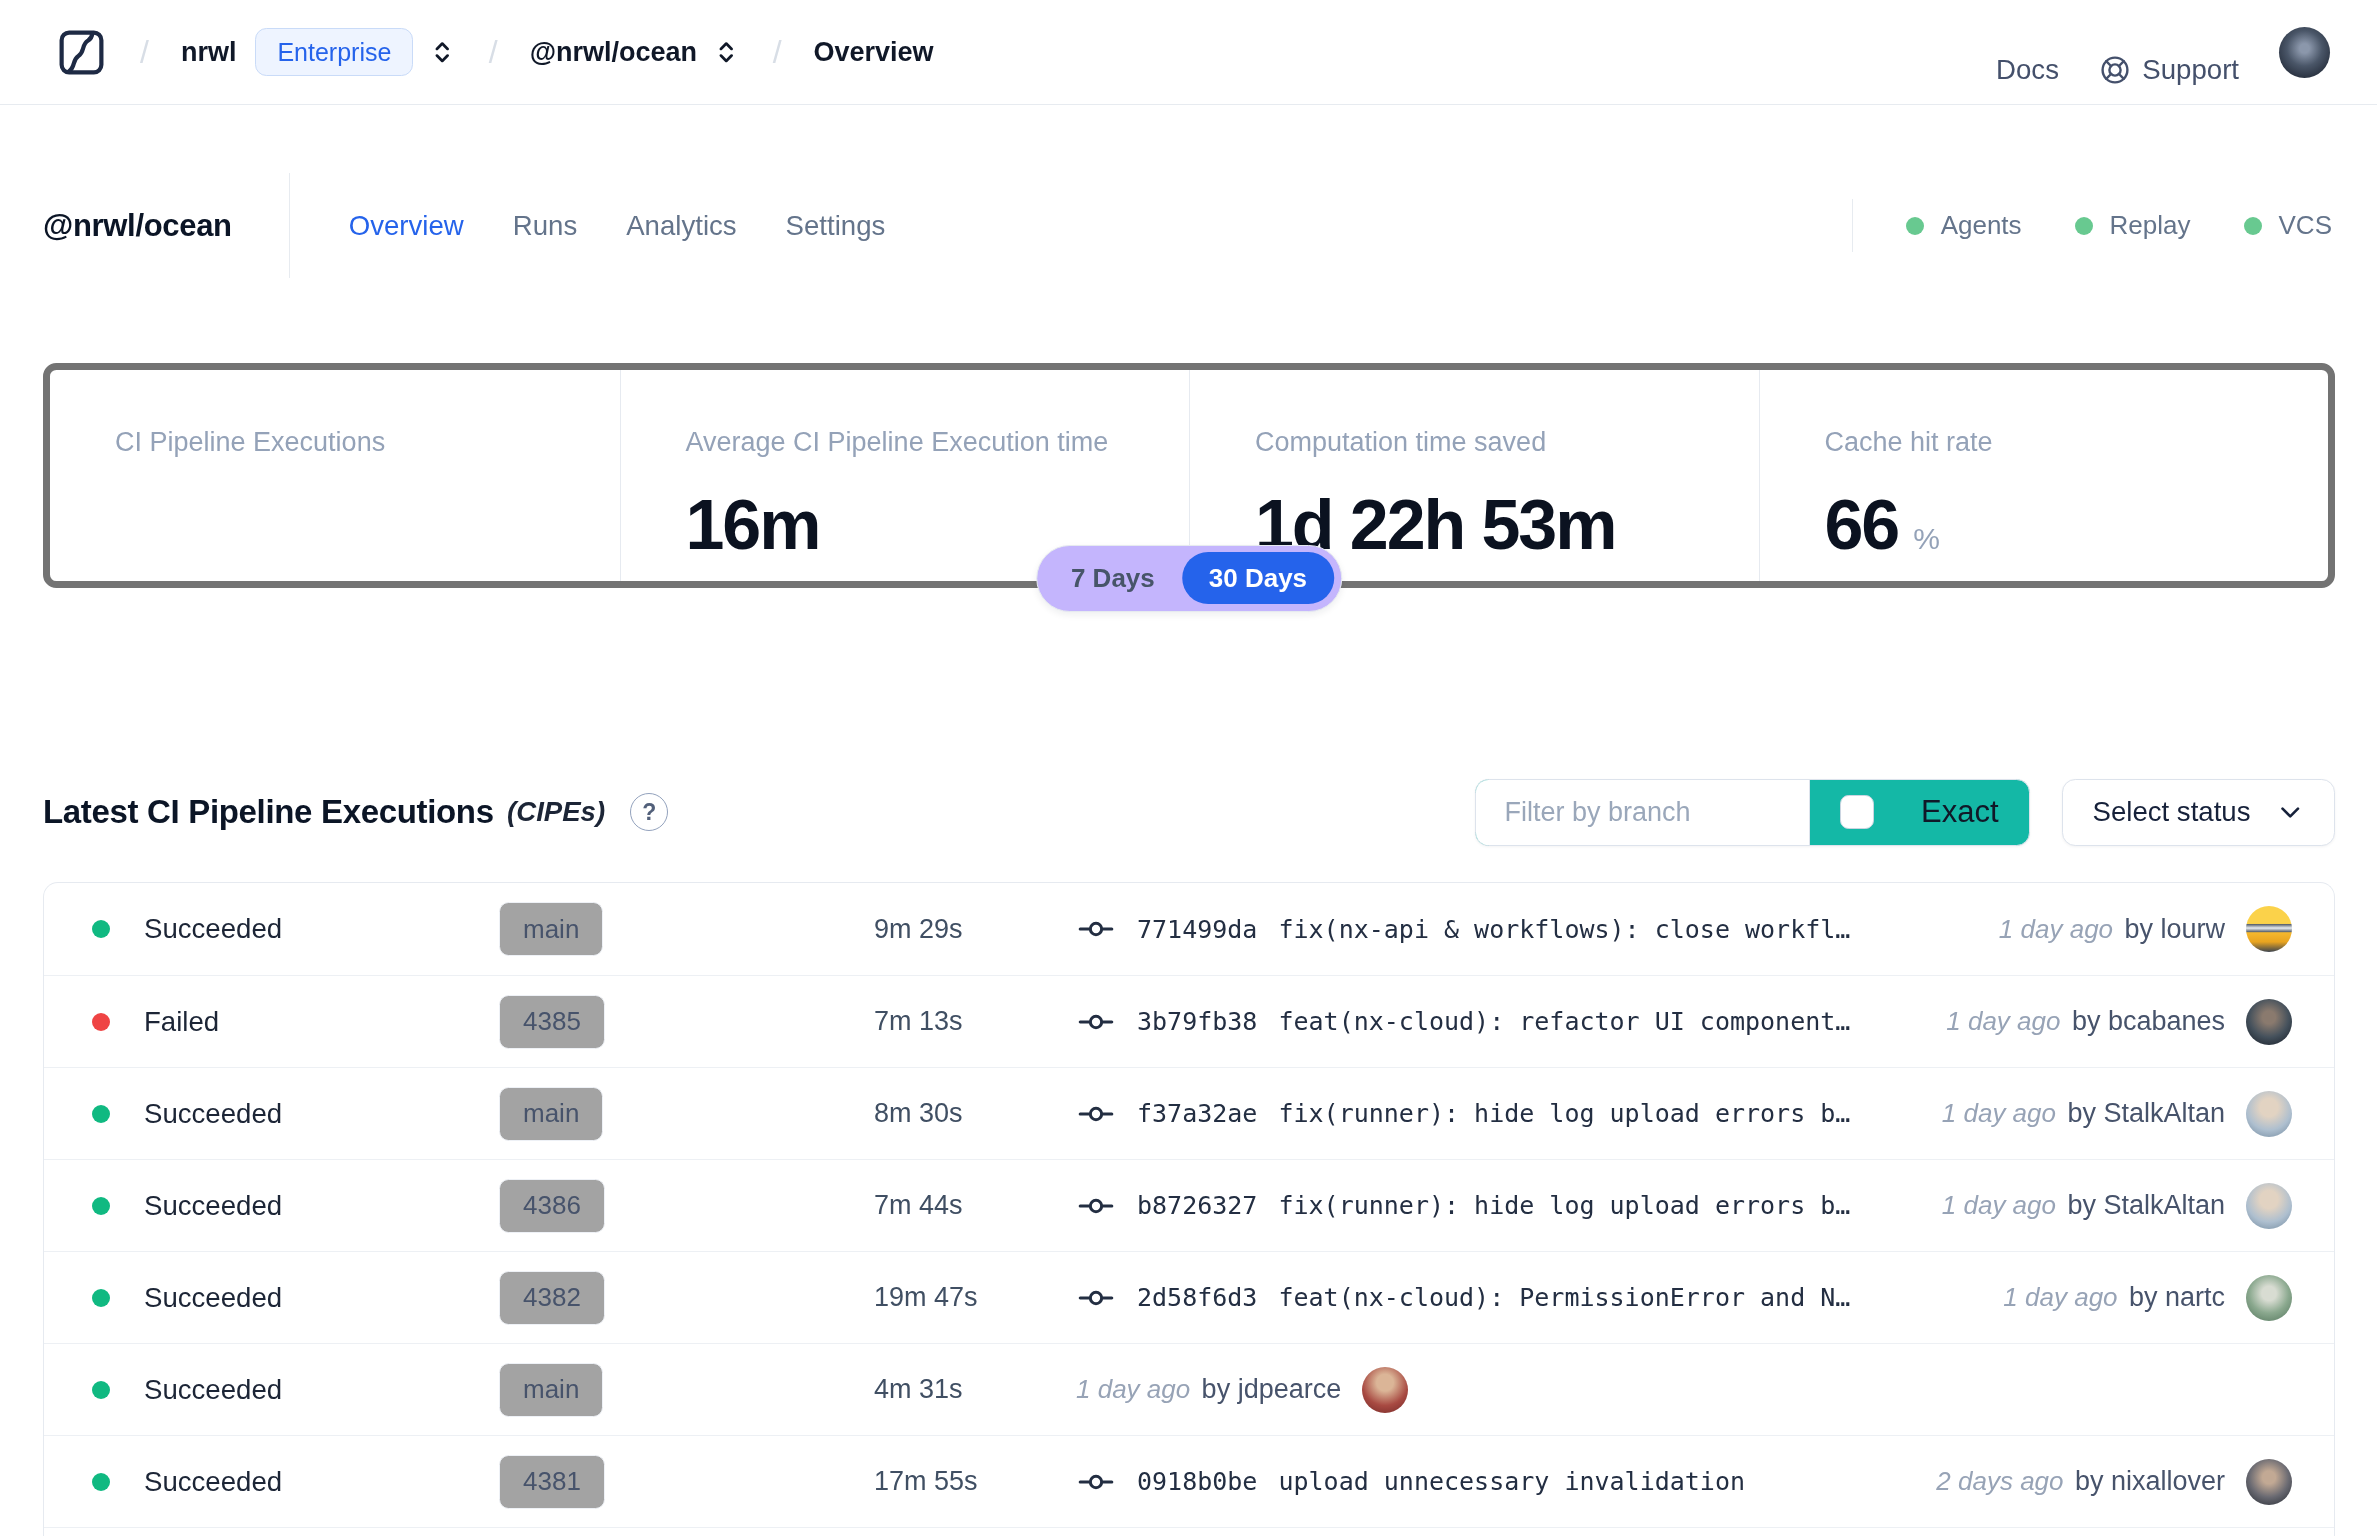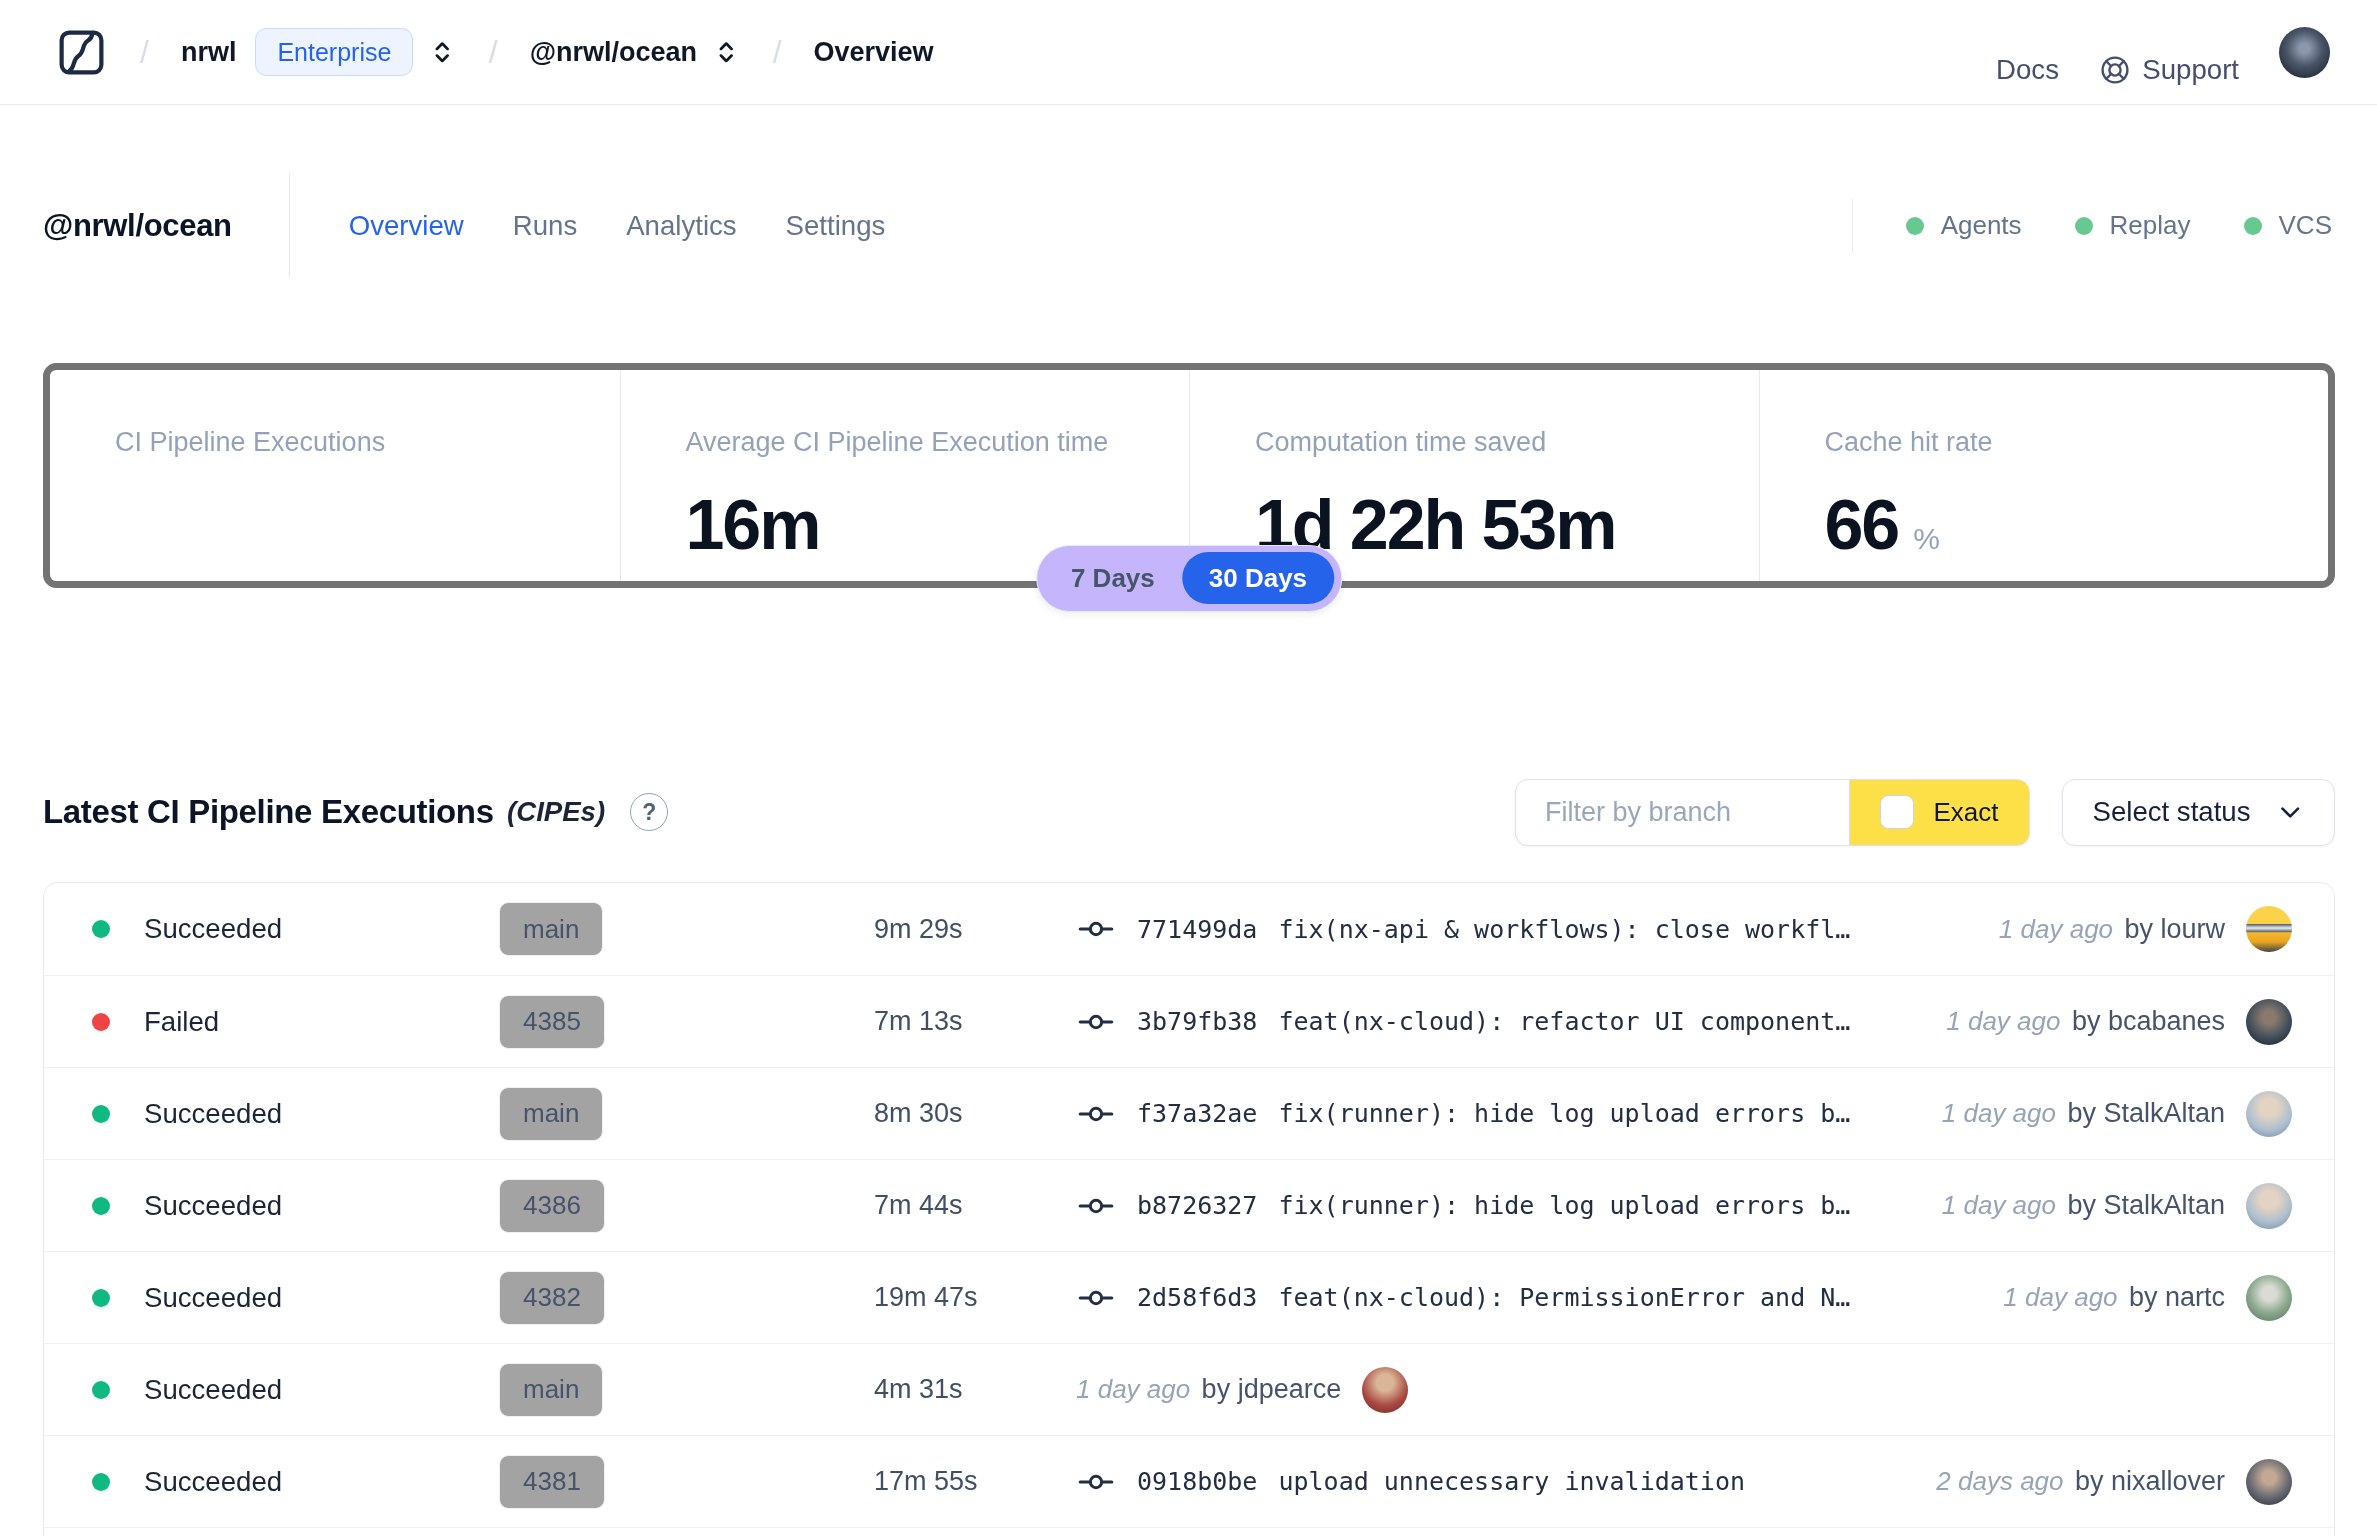--- a/index.html
+++ b/index.html
@@ -113,42 +113,42 @@
     display: flex; align-items: center; justify-content: center;
     font-size: 23px; font-weight: 700; color: #52607a;
     cursor: pointer;
   }
   .cipes-controls { margin-left: auto; display: flex; align-items: center; gap: 32px; }
   .filter-group {
     display: flex; align-items: stretch;
     height: 67px;
     border: 1px solid #dde3ec;
     border-radius: 13.3px;
-    background: #fde047;
+    background: #14b8a6;
     overflow: hidden;
     box-shadow: 0 1px 2.9px rgba(15,23,42,.05);
   }
   .filter-input {
     border: none; outline: none;
     width: 333px;
     padding: 0 28.5px;
     font-size: 27px;
     font-family: "Liberation Sans", sans-serif;
     color: #0f172a;
   }
   .filter-input::placeholder { color: #9aa7ba; }
   .filter-divider { width: 1px; background: #dde3ec; }
   .exact-wrap { display: flex; align-items: center; gap: 19px; padding: 0 30px; cursor: pointer; }
   .checkbox {
     width: 34px; height: 34px;
     border: 1.9px solid #cbd5e1;
     border-radius: 8.6px;
     background: #fff;
   }
-  .exact-label { font-size: 26px; color: #101828; }
+  .exact-label { font-size: 31px; color: #101828; margin-left: 28px; }
   .status-select {
     height: 67px;
     border: 1px solid #dde3ec;
     border-radius: 13.3px;
     background: #fff;
     display: flex; align-items: center; gap: 25px;
     padding: 0 30px;
     font-size: 27.6px; font-weight: 500; color: #16213a;
     cursor: pointer;
     box-shadow: 0 1px 2.9px rgba(15,23,42,.05);

